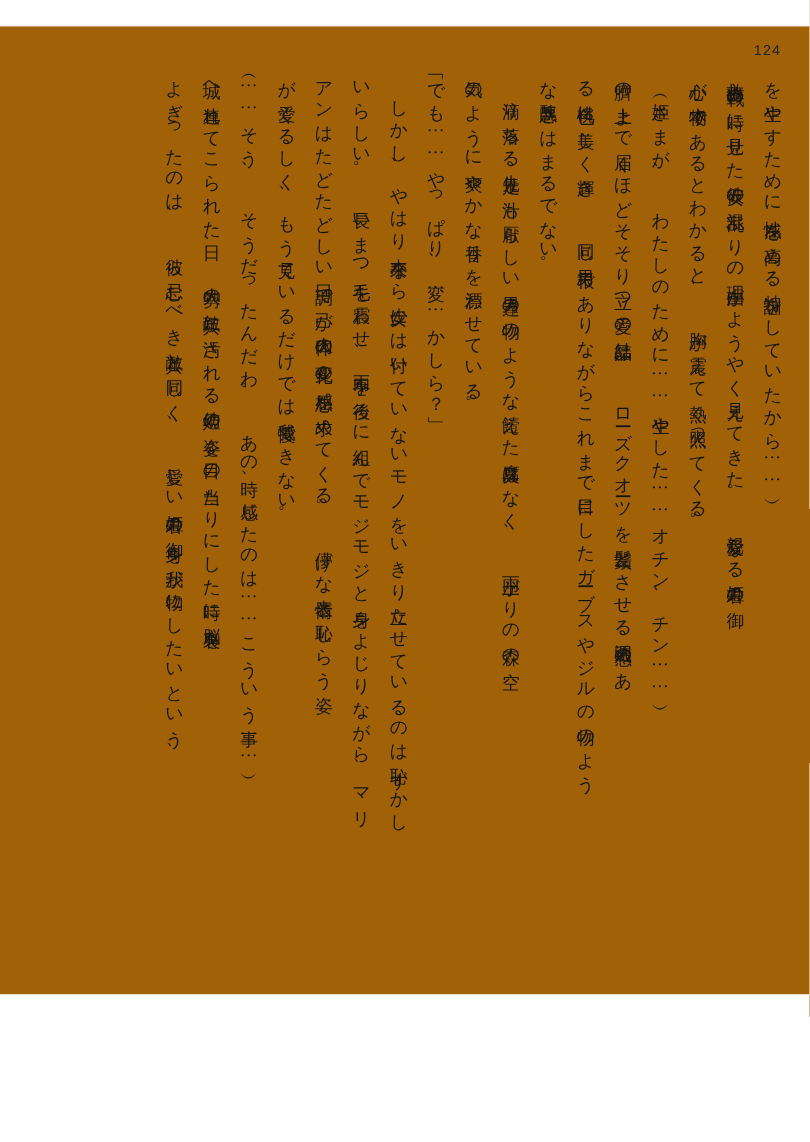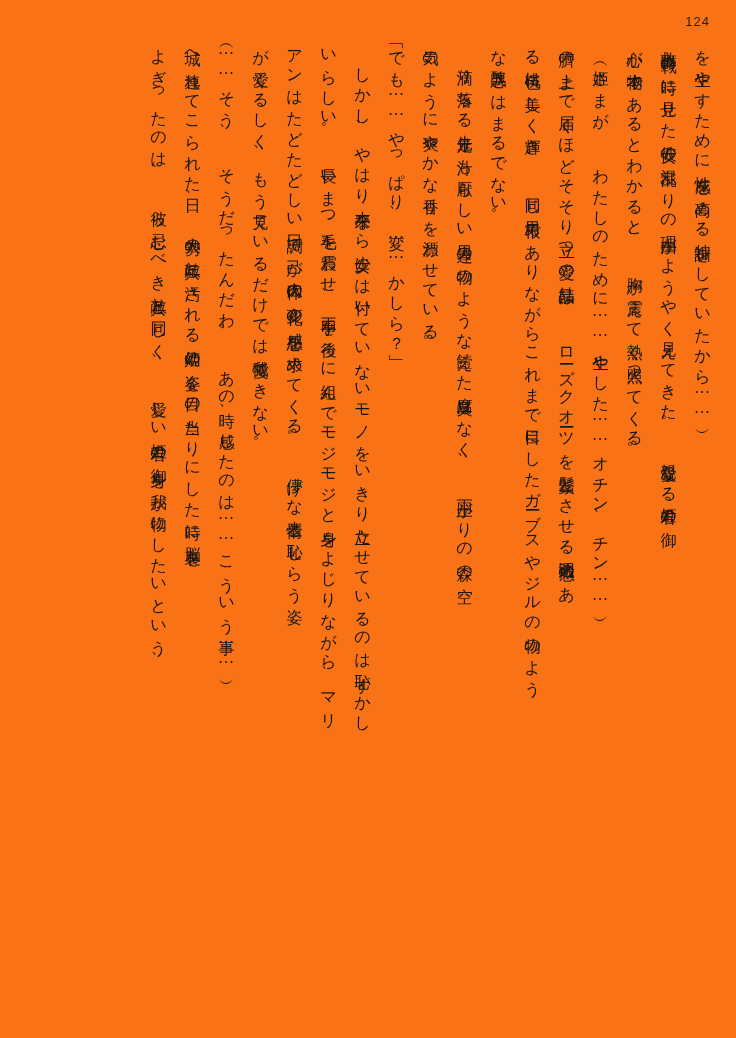--- a/index.html
+++ b/index.html
@@ -7,24 +7,25 @@
     padding: 0;
     background: #ffffff;
   }
   body {
     font-family: "Liberation Serif", "DejaVu Serif", serif;
     color: #1a1a1a;
   }
   .page {
     position: relative;
     width: 736px;
-    height: 1038px;
-    background: #f97316;
+    height: 880px;
+    background: #a16207;
     overflow: hidden;
     box-sizing: border-box;
+    margin-top: 24px;
   }
   .page-number {
     position: absolute;
     top: 14px;
     right: 26px;
     font-size: 13px;
     letter-spacing: 1px;
     color: #222;
     font-family: "Liberation Sans", sans-serif;
   }

